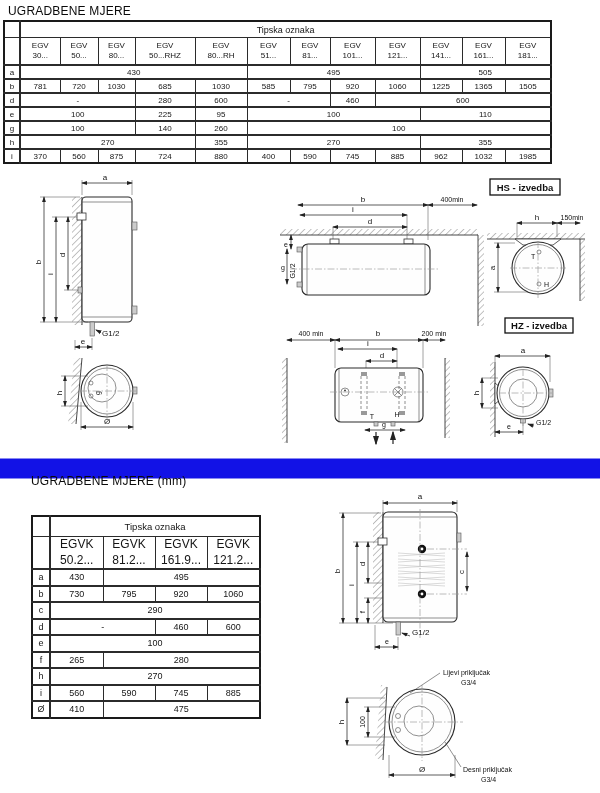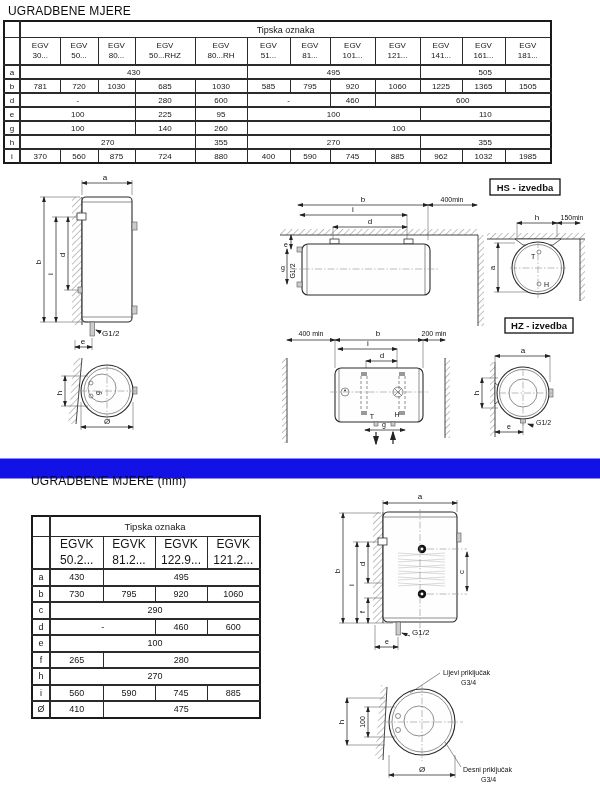--- a/index.html
+++ b/index.html
@@ -433,21 +433,21 @@
       <td>
             <div>EGVK</div>
             <div>50.2...</div>
           </td>
       <td>
             <div>EGVK</div>
             <div>81.2...</div>
           </td>
       <td>
             <div>EGVK</div>
-            <div>122.9...</div>
+            <div>161.9...</div>
           </td>
       <td>
             <div>EGVK</div>
             <div>121.2...</div>
           </td>
     </tr>
     <tr class="datarow">
       <td class="lblcol">a</td>
       <td>430</td>
       <td colspan="3">495</td>

